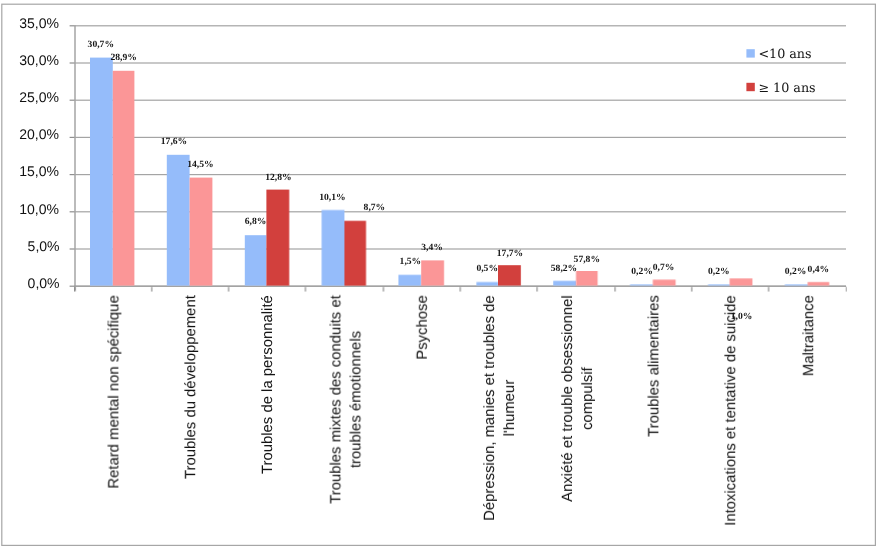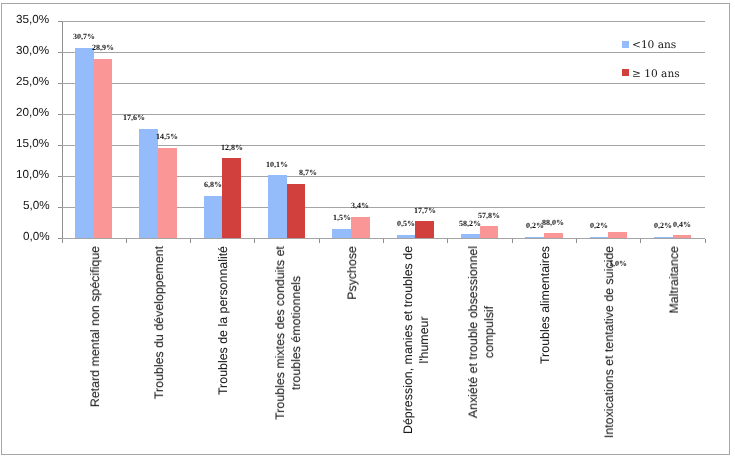--- a/index.html
+++ b/index.html
@@ -72,36 +72,36 @@
 </div>
 
     <div id="bargroup">
   <div class="bar" style="left: 75.065px; width: 18.6px; top: 47.5477px; height: 190.252px; background: rgb(149, 188, 250);"></div>
   <div class="dlabel" style="left: 54.365px; width: 60px; top: 32.0477px;">30,7%</div>
 
   <div class="bar" style="left: 93.665px; width: 18.6px; top: 58.7026px; height: 179.097px; background: rgb(251, 150, 151);"></div>
   <div class="dlabel" style="left: 72.965px; width: 60px; top: 43.2026px;">28,9%</div>
 
   <div class="bar" style="left: 139.395px; width: 18.6px; top: 128.73px; height: 109.07px; background: rgb(149, 188, 250);"></div>
-  <div class="dlabel" style="left: 104px; width: 60px; top: 113.23px;">17,6%</div>
+  <div class="dlabel" style="left: 115px; width: 60px; top: 113.23px;">17,6%</div>
 
   <div class="bar" style="left: 157.995px; width: 18.6px; top: 147.941px; height: 89.8586px; background: rgb(251, 150, 151);"></div>
   <div class="dlabel" style="left: 137.295px; width: 60px; top: 132.441px;">14,5%</div>
 
   <div class="bar" style="left: 203.725px; width: 18.6px; top: 195.659px; height: 42.1406px; background: rgb(149, 188, 250);"></div>
   <div class="dlabel" style="left: 183.025px; width: 60px; top: 180.159px;">6,8%</div>
 
   <div class="bar" style="left: 222.325px; width: 18.6px; top: 158.477px; height: 79.3234px; background: rgb(210, 64, 61);"></div>
   <div class="dlabel" style="left: 201.625px; width: 60px; top: 142.977px;">12,8%</div>
 
   <div class="bar" style="left: 268.055px; width: 18.6px; top: 175.209px; height: 62.5911px; background: rgb(149, 188, 250);"></div>
   <div class="dlabel" style="left: 247.355px; width: 60px; top: 159.709px;">10,1%</div>
 
   <div class="bar" style="left: 286.655px; width: 18.6px; top: 183.885px; height: 53.9151px; background: rgb(210, 64, 61);"></div>
-  <div class="dlabel" style="left: 257px; width: 60px; top: 168.385px; text-align: right;">8,7%</div>
+  <div class="dlabel" style="left: 282px; width: 60px; top: 168.385px;">8,7%</div>
 
   <div class="bar" style="left: 332.385px; width: 18.6px; top: 228.504px; height: 9.29571px; background: rgb(149, 188, 250);"></div>
   <div class="dlabel" style="left: 311.685px; width: 60px; top: 213.004px;">1,5%</div>
 
   <div class="bar" style="left: 350.985px; width: 18.6px; top: 216.73px; height: 21.0703px; background: rgb(251, 150, 151);"></div>
   <div class="dlabel" style="left: 330.285px; width: 60px; top: 201.23px;">3,4%</div>
 
   <div class="bar" style="left: 396.715px; width: 18.6px; top: 234.701px; height: 3.09857px; background: rgb(149, 188, 250);"></div>
   <div class="dlabel" style="left: 376.015px; width: 60px; top: 219.201px;">0,5%</div>
 
@@ -111,21 +111,21 @@
   <div class="bar" style="left: 461.045px; width: 18.6px; top: 234.082px; height: 3.71829px; background: rgb(149, 188, 250);"></div>
   <div class="dlabel" style="left: 440.345px; width: 60px; top: 218.582px;">58,2%</div>
 
   <div class="bar" style="left: 479.645px; width: 18.6px; top: 226.025px; height: 11.7746px; background: rgb(251, 150, 151);"></div>
   <div class="dlabel" style="left: 458.945px; width: 60px; top: 210.525px;">57,8%</div>
 
   <div class="bar" style="left: 525.375px; width: 18.6px; top: 236.561px; height: 1.23943px; background: rgb(149, 188, 250);"></div>
   <div class="dlabel" style="left: 504.675px; width: 60px; top: 221.061px;">0,2%</div>
 
   <div class="bar" style="left: 543.975px; width: 18.6px; top: 233.462px; height: 4.338px; background: rgb(251, 150, 151);"></div>
-  <div class="dlabel" style="left: 523.275px; width: 60px; top: 217.962px;">88,0%</div>
+  <div class="dlabel" style="left: 523.275px; width: 60px; top: 217.962px;">0,7%</div>
 
   <div class="bar" style="left: 589.705px; width: 18.6px; top: 236.561px; height: 1.23943px; background: rgb(149, 188, 250);"></div>
   <div class="dlabel" style="left: 569.005px; width: 60px; top: 221.061px;">0,2%</div>
 
   <div class="bar" style="left: 608.305px; width: 18.6px; top: 231.603px; height: 6.19714px; background: rgb(251, 150, 151);"></div>
   <div class="dlabel" style="left: 587.605px; width: 60px; top: 216.103px; margin-top: 43px;">1,0%</div>
 
   <div class="bar" style="left: 654.035px; width: 18.6px; top: 236.561px; height: 1.23943px; background: rgb(149, 188, 250);"></div>
   <div class="dlabel" style="left: 633.335px; width: 60px; top: 221.061px;">0,2%</div>
 

